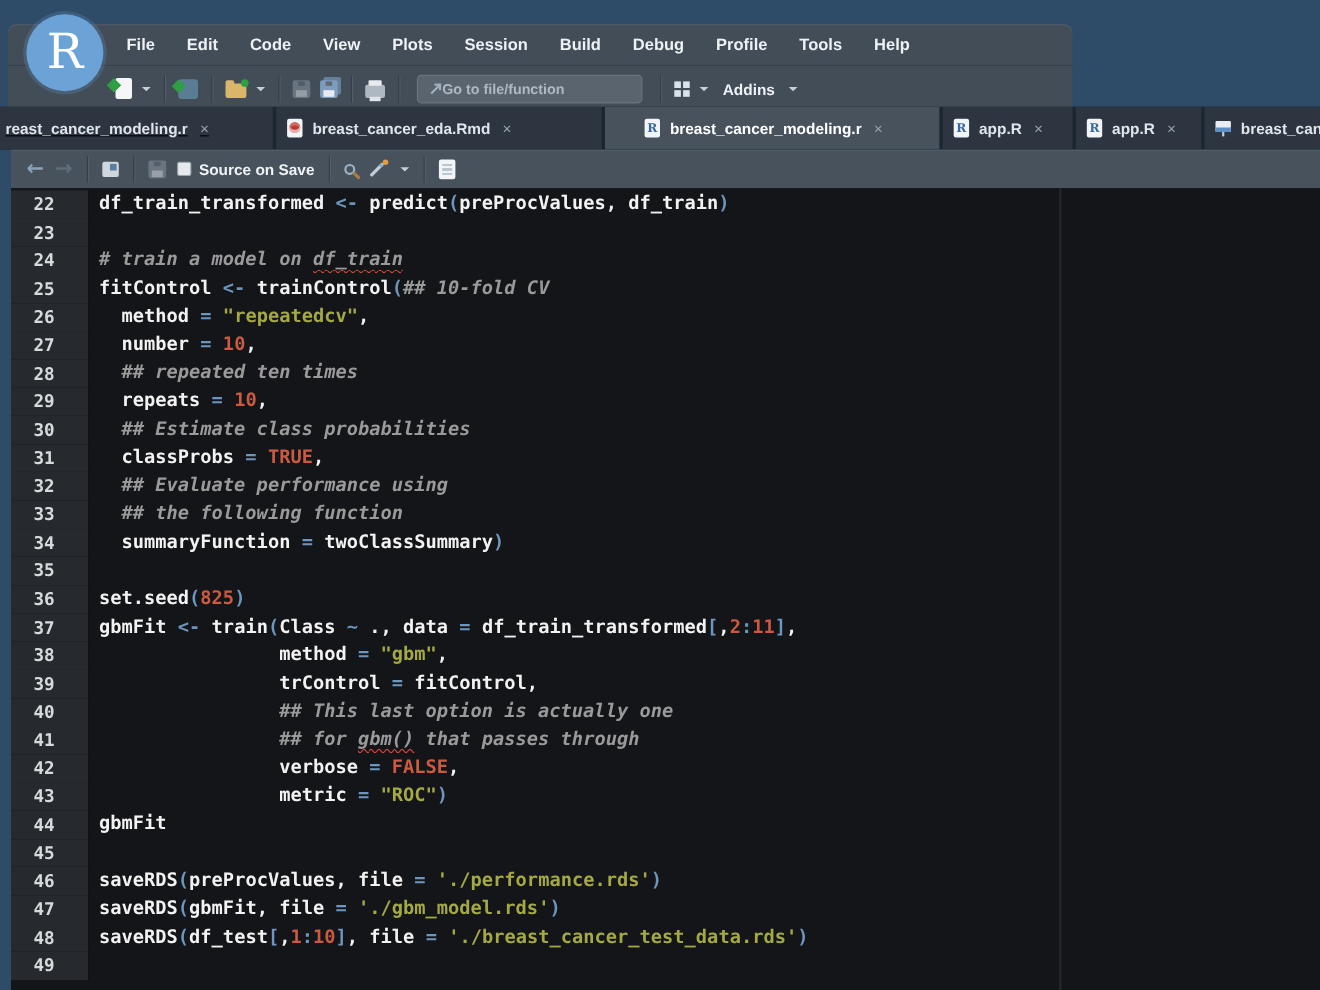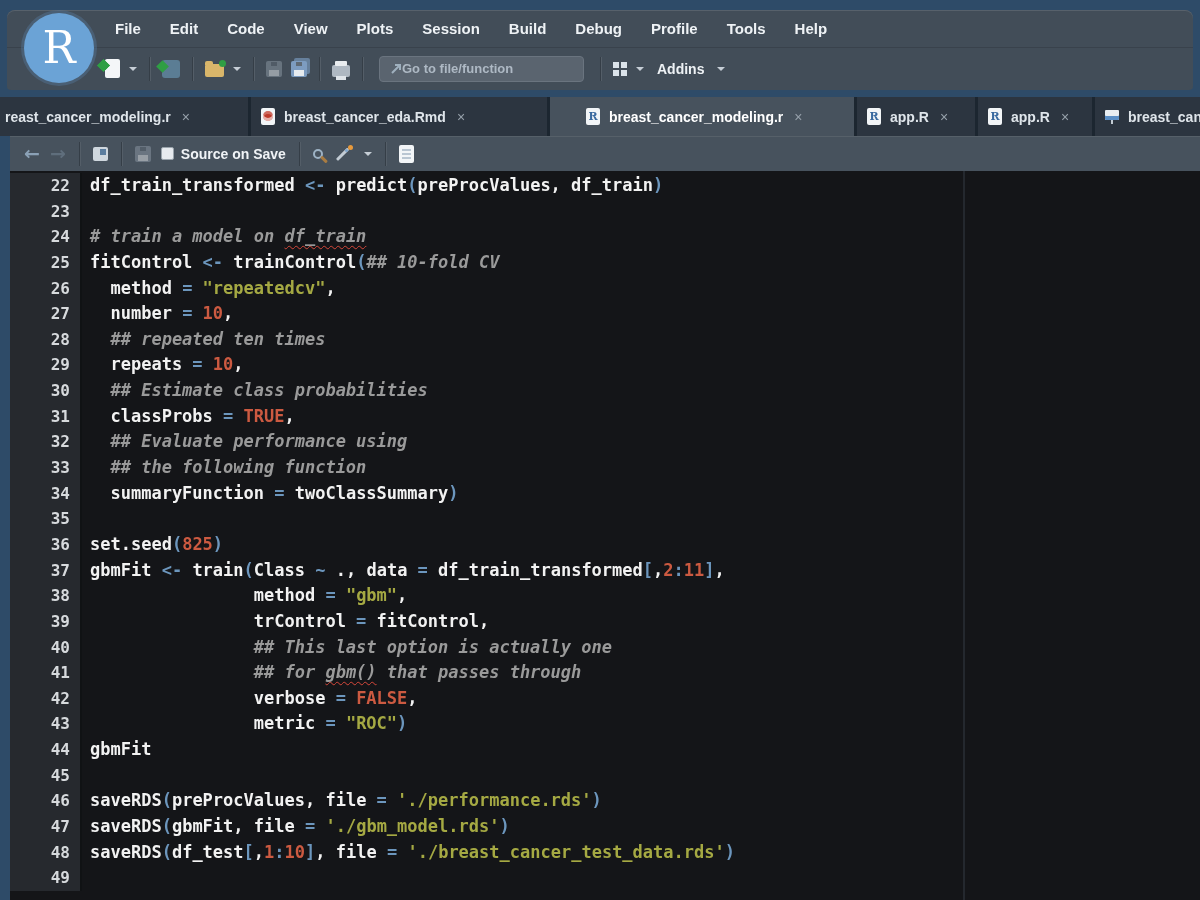--- a/index.html
+++ b/index.html
@@ -7,21 +7,21 @@
     --c-tabbar:#1c2630; --c-tab:#2c3540; --c-tab_active:#47525d;
     --c-editor:#141518; --c-gutter:#26292e; --c-gutter_text:#d7dadd;
     --c-id:#f2f2f2; --c-op:#6c96bd; --c-str:#a5a943; --c-num:#cc5a41;
     --c-com:#9a9a9a; --c-sq:#d6473a; --c-logo:#6ba3d6;
   }
   *{margin:0;padding:0;box-sizing:border-box}
   html,body{width:1200px;height:900px;overflow:hidden}
   body{background:var(--c-frame);font-family:"Liberation Sans",sans-serif;position:relative}
 
   
-  .top-panel{position:absolute;left:7px;top:10px;width:1186px;height:80px;
+  .top-panel{position:absolute;left:7px;top:22px;width:968px;height:80px;
     background:var(--c-panel);border-radius:8px 8px 4px 4px;
     box-shadow:inset 0 1px 0 var(--c-panel_hi)}
   .menu-row{height:38px;display:flex;align-items:center;gap:29px;padding-left:108px;
     border-bottom:1px solid #39424c}
   .menu-item{color:#eef2f5;font-size:15px;font-weight:700;cursor:default;white-space:nowrap}
   .tool-row{height:41px;display:flex;align-items:center;gap:9px;padding-left:98px}
   .r-logo{position:absolute;left:24px;top:13px;width:70px;height:70px;border-radius:50%;
     background:var(--c-logo);display:flex;align-items:center;justify-content:center;
     box-shadow:0 0 0 3px rgba(90,130,170,.35);z-index:5}
   .r-logo span{font-family:"DejaVu Serif",serif;font-size:44px;color:#fff;font-weight:400;margin-top:-2px}
@@ -96,21 +96,21 @@
   .compile{width:15px;height:18px;background:#f2f5f7;border-radius:2px;position:relative;flex:none}
   .compile::after{content:"";position:absolute;left:3px;right:3px;top:4px;height:10px;
     background:repeating-linear-gradient(#b9c6d2 0 2px,transparent 2px 4px)}
 
   
   .code-area{position:absolute;left:10px;top:171px;width:1190px;height:729px;background:var(--c-editor);
     font-family:"DejaVu Sans Mono",monospace;overflow:hidden}
   .margin-line{position:absolute;left:953px;top:0;bottom:0;width:2px;background:#24282e}
   .code-rows{position:relative;padding-top:2px}
   .crow{display:flex;height:25.65px;align-items:center}
-  .gut{width:72px;flex:none;text-align:right;padding-right:10px;background:var(--c-gutter);
+  .gut{width:72px;flex:none;text-align:center;padding-right:10px;background:var(--c-gutter);
     color:var(--c-gutter_text);font-size:16px;font-weight:700;height:100%;line-height:25.65px;
     border-right:2px solid #101214}
   .ctext{white-space:pre;padding-left:8px;font-size:17px;font-weight:700;line-height:25.65px}
   .tk-id{color:var(--c-id)}
   .tk-op{color:var(--c-op)}
   .tk-str{color:var(--c-str)}
   .tk-num{color:var(--c-num)}
   .tk-com{color:var(--c-com);font-style:italic;font-weight:700}
   .sq{text-decoration:underline;text-decoration-style:wavy;text-decoration-color:var(--c-sq);
     text-decoration-thickness:1px;text-underline-offset:3px}
@@ -174,21 +174,21 @@
       <span class="addins-label">Addins</span>
       <span class="caret"></span>
     </div>
   </div>
 
   <div class="r-logo">
       <span>R</span>
     </div>
 
   <div class="tab-bar" id="tab-bar">
-      <div class="tab" style="width: 248px; padding-left: 3px;">
+      <div class="tab" style="width: 248px; padding-left: 3px; text-decoration: underline;">
         <span class="label">reast_cancer_modeling.r</span>
         <span class="close">×</span>
       </div>
       <div class="tab" style="width: 296px;">
         <span class="ficon rmd"></span>
         <span class="label">breast_cancer_eda.Rmd</span>
         <span class="close">×</span>
       </div>
       <div class="tab active" style="width: 304px; padding-left: 36px;">
         <span class="ficon r"></span>

